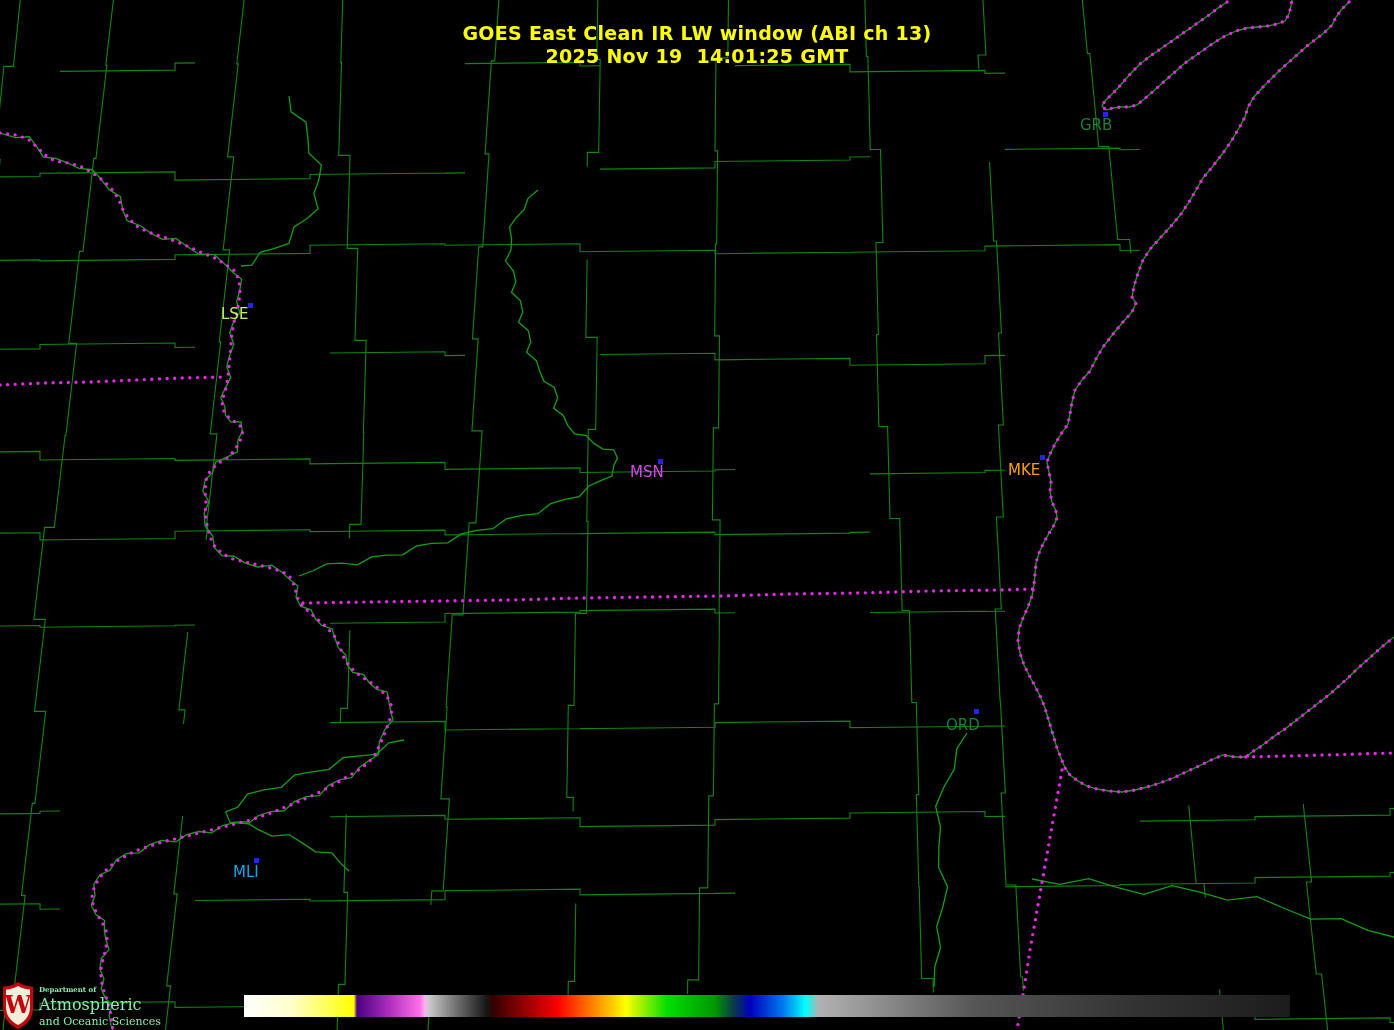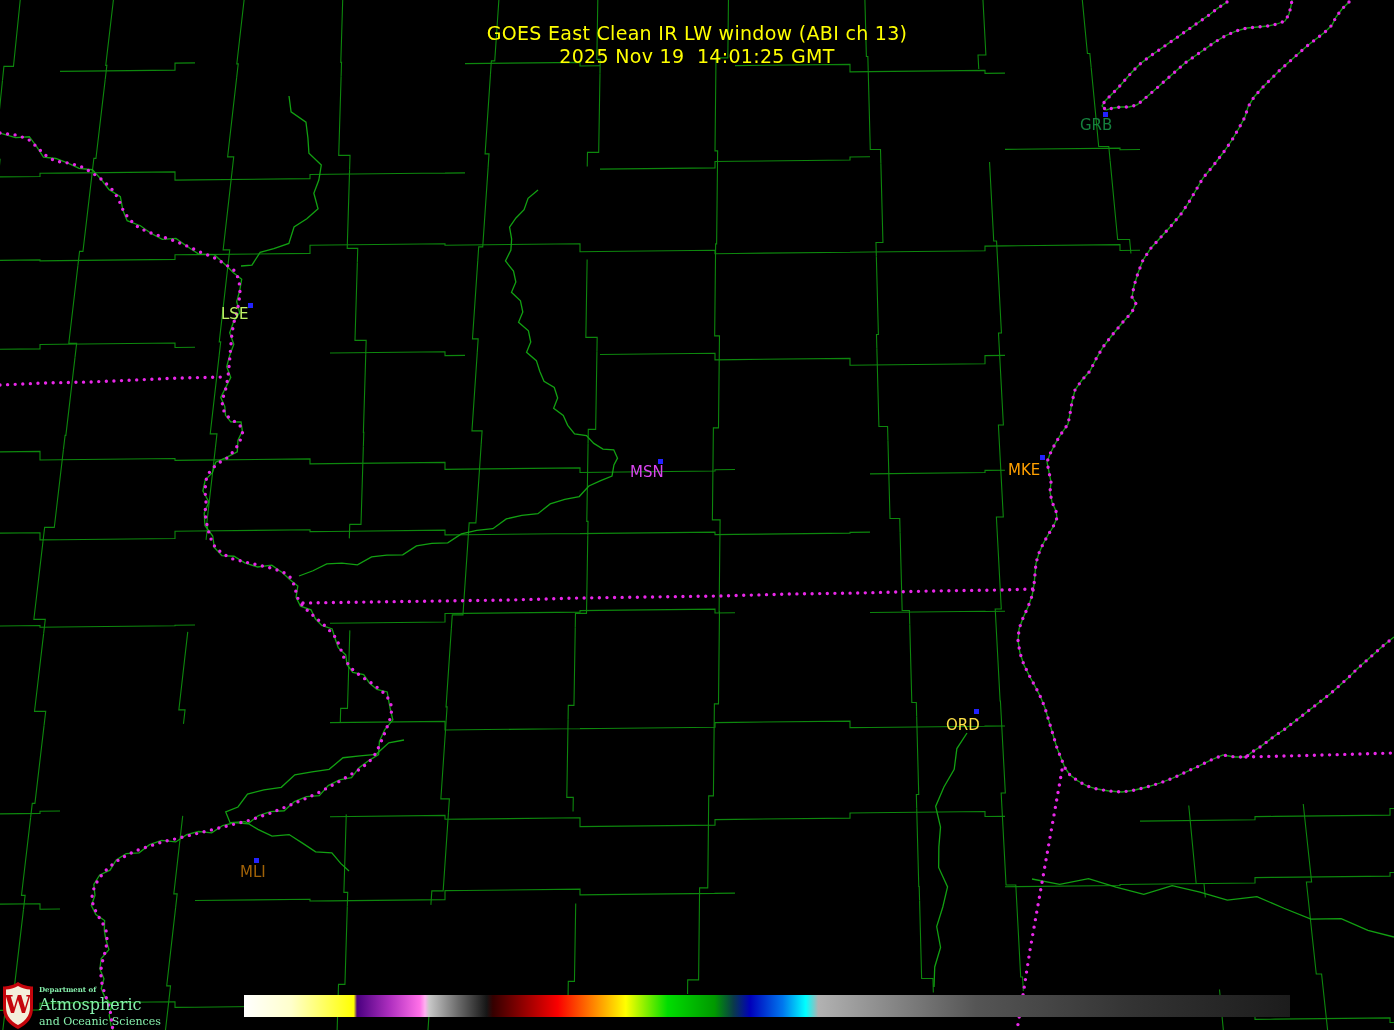--- a/index.html
+++ b/index.html
@@ -1,19 +1,19 @@
 <!DOCTYPE html>
 <html><head>
 <meta charset="utf-8">
 <style>
   html,body{margin:0;padding:0;background:#000;}
   #frame{position:relative;width:1394px;height:1030px;background:#000;overflow:hidden;
          font-family:"DejaVu Sans",sans-serif;}
   #map-svg{position:absolute;left:0;top:0;width:1394px;height:1030px;}
-  .title-line{position:absolute;left:0;width:100%;text-align:center;font-weight:normal;
+  .title-line{position:absolute;left:0;width:100%;text-align:center;font-weight:bold;
               font-size:19px;line-height:23px;white-space:pre;letter-spacing:0.3px;}
   #product-title{top:22px;}
   #product-timestamp{top:45px;}
   .station-dot{position:absolute;width:5px;height:5px;}
   .station-label{position:absolute;font-size:15px;line-height:17px;font-weight:normal;}
   #colorbar{position:absolute;}
   #logo{position:absolute;left:2px;top:981px;display:flex;align-items:flex-start;}
   #logo-text{margin-left:5px;font-family:"DejaVu Serif",serif;}
   #logo-text .dept{font-size:7px;font-weight:bold;margin-top:4px;}
   #logo-text .l1{font-size:16px;line-height:17px;margin-top:2px;}
@@ -260,23 +260,23 @@
   <div id="stations">
       <div class="station-dot" style="left: 1103px; top: 112px; background: rgb(34, 34, 255);"></div>
       <div class="station-label" style="left: 1080px; top: 117px; color: #15803d;">GRB</div>
       <div class="station-dot" style="left: 248px; top: 303px; background: rgb(34, 34, 255);"></div>
       <div class="station-label" style="left: 221px; top: 306px; color: #bef264;">LSE</div>
       <div class="station-dot" style="left: 658px; top: 459px; background: rgb(34, 34, 255);"></div>
       <div class="station-label" style="left: 630px; top: 464px; color: #d946ef;">MSN</div>
       <div class="station-dot" style="left: 1040px; top: 455px; background: rgb(34, 34, 255);"></div>
       <div class="station-label" style="left: 1008px; top: 462px; color: rgb(255, 160, 0);">MKE</div>
       <div class="station-dot" style="left: 974px; top: 709px; background: rgb(34, 34, 255);"></div>
-      <div class="station-label" style="left: 946px; top: 717px; color: #fde047;">ORD</div>
+      <div class="station-label" style="left: 946px; top: 717px; color: #15803d;">ORD</div>
       <div class="station-dot" style="left: 254px; top: 858px; background: rgb(34, 34, 255);"></div>
-      <div class="station-label" style="left: 240px; top: 864px; color: #a16207;">MLI</div>
+      <div class="station-label" style="left: 233px; top: 864px; color: #0ea5e9;">MLI</div>
     </div>
 
   <div id="colorbar" style="left: 244px; top: 995px; width: 1046px; height: 22px; background-image: linear-gradient(90deg, rgb(255, 255, 255) 0%, rgb(255, 255, 204) 4.5%, rgb(255, 255, 0) 10.5%, rgb(74, 0, 128) 10.8%, rgb(176, 48, 192) 14%, rgb(255, 112, 232) 16.8%, rgb(255, 176, 240) 17.3%, rgb(200, 200, 200) 17.7%, rgb(106, 106, 106) 20.5%, rgb(22, 22, 22) 23.2%, rgb(53, 0, 0) 23.8%, rgb(250, 0, 0) 30%, rgb(255, 136, 0) 33.5%, rgb(255, 255, 0) 36.5%, rgb(0, 221, 0) 40.5%, rgb(0, 153, 0) 45%, rgb(10, 58, 74) 46.8%, rgb(0, 0, 187) 48.4%, rgb(0, 119, 238) 51.5%, rgb(0, 255, 255) 53.7%, rgb(178, 178, 178) 54.9%, rgb(85, 85, 85) 70%, rgb(51, 51, 51) 85%, rgb(28, 28, 28) 100%);"></div>
 
   <div id="logo">
     <svg id="crest" width="32" height="49" viewBox="0 0 32 49" xmlns="http://www.w3.org/2000/svg">
       <path id="crest-outer" d="M16,1 C21,4.5 27,5.5 31,5.5 L31,27 C31,39 23,44.5 16,48 C9,44.5 1,39 1,27 L1,5.5 C5,5.5 11,4.5 16,1 Z" fill="#c5050c"></path>
       <path id="crest-inner" d="M16,5 C20,7.5 24,8.3 28,8.5 L28,26 C28,36 21.5,41.5 16,44 C10.5,41.5 4,36 4,26 L4,8.5 C8,8.3 12,7.5 16,5 Z" fill="#f3eeda"></path>
       <text id="crest-letter" x="16" y="32" text-anchor="middle" font-size="24" font-weight="bold" font-family="DejaVu Serif, serif" fill="#c5050c">W</text>
     </svg>

